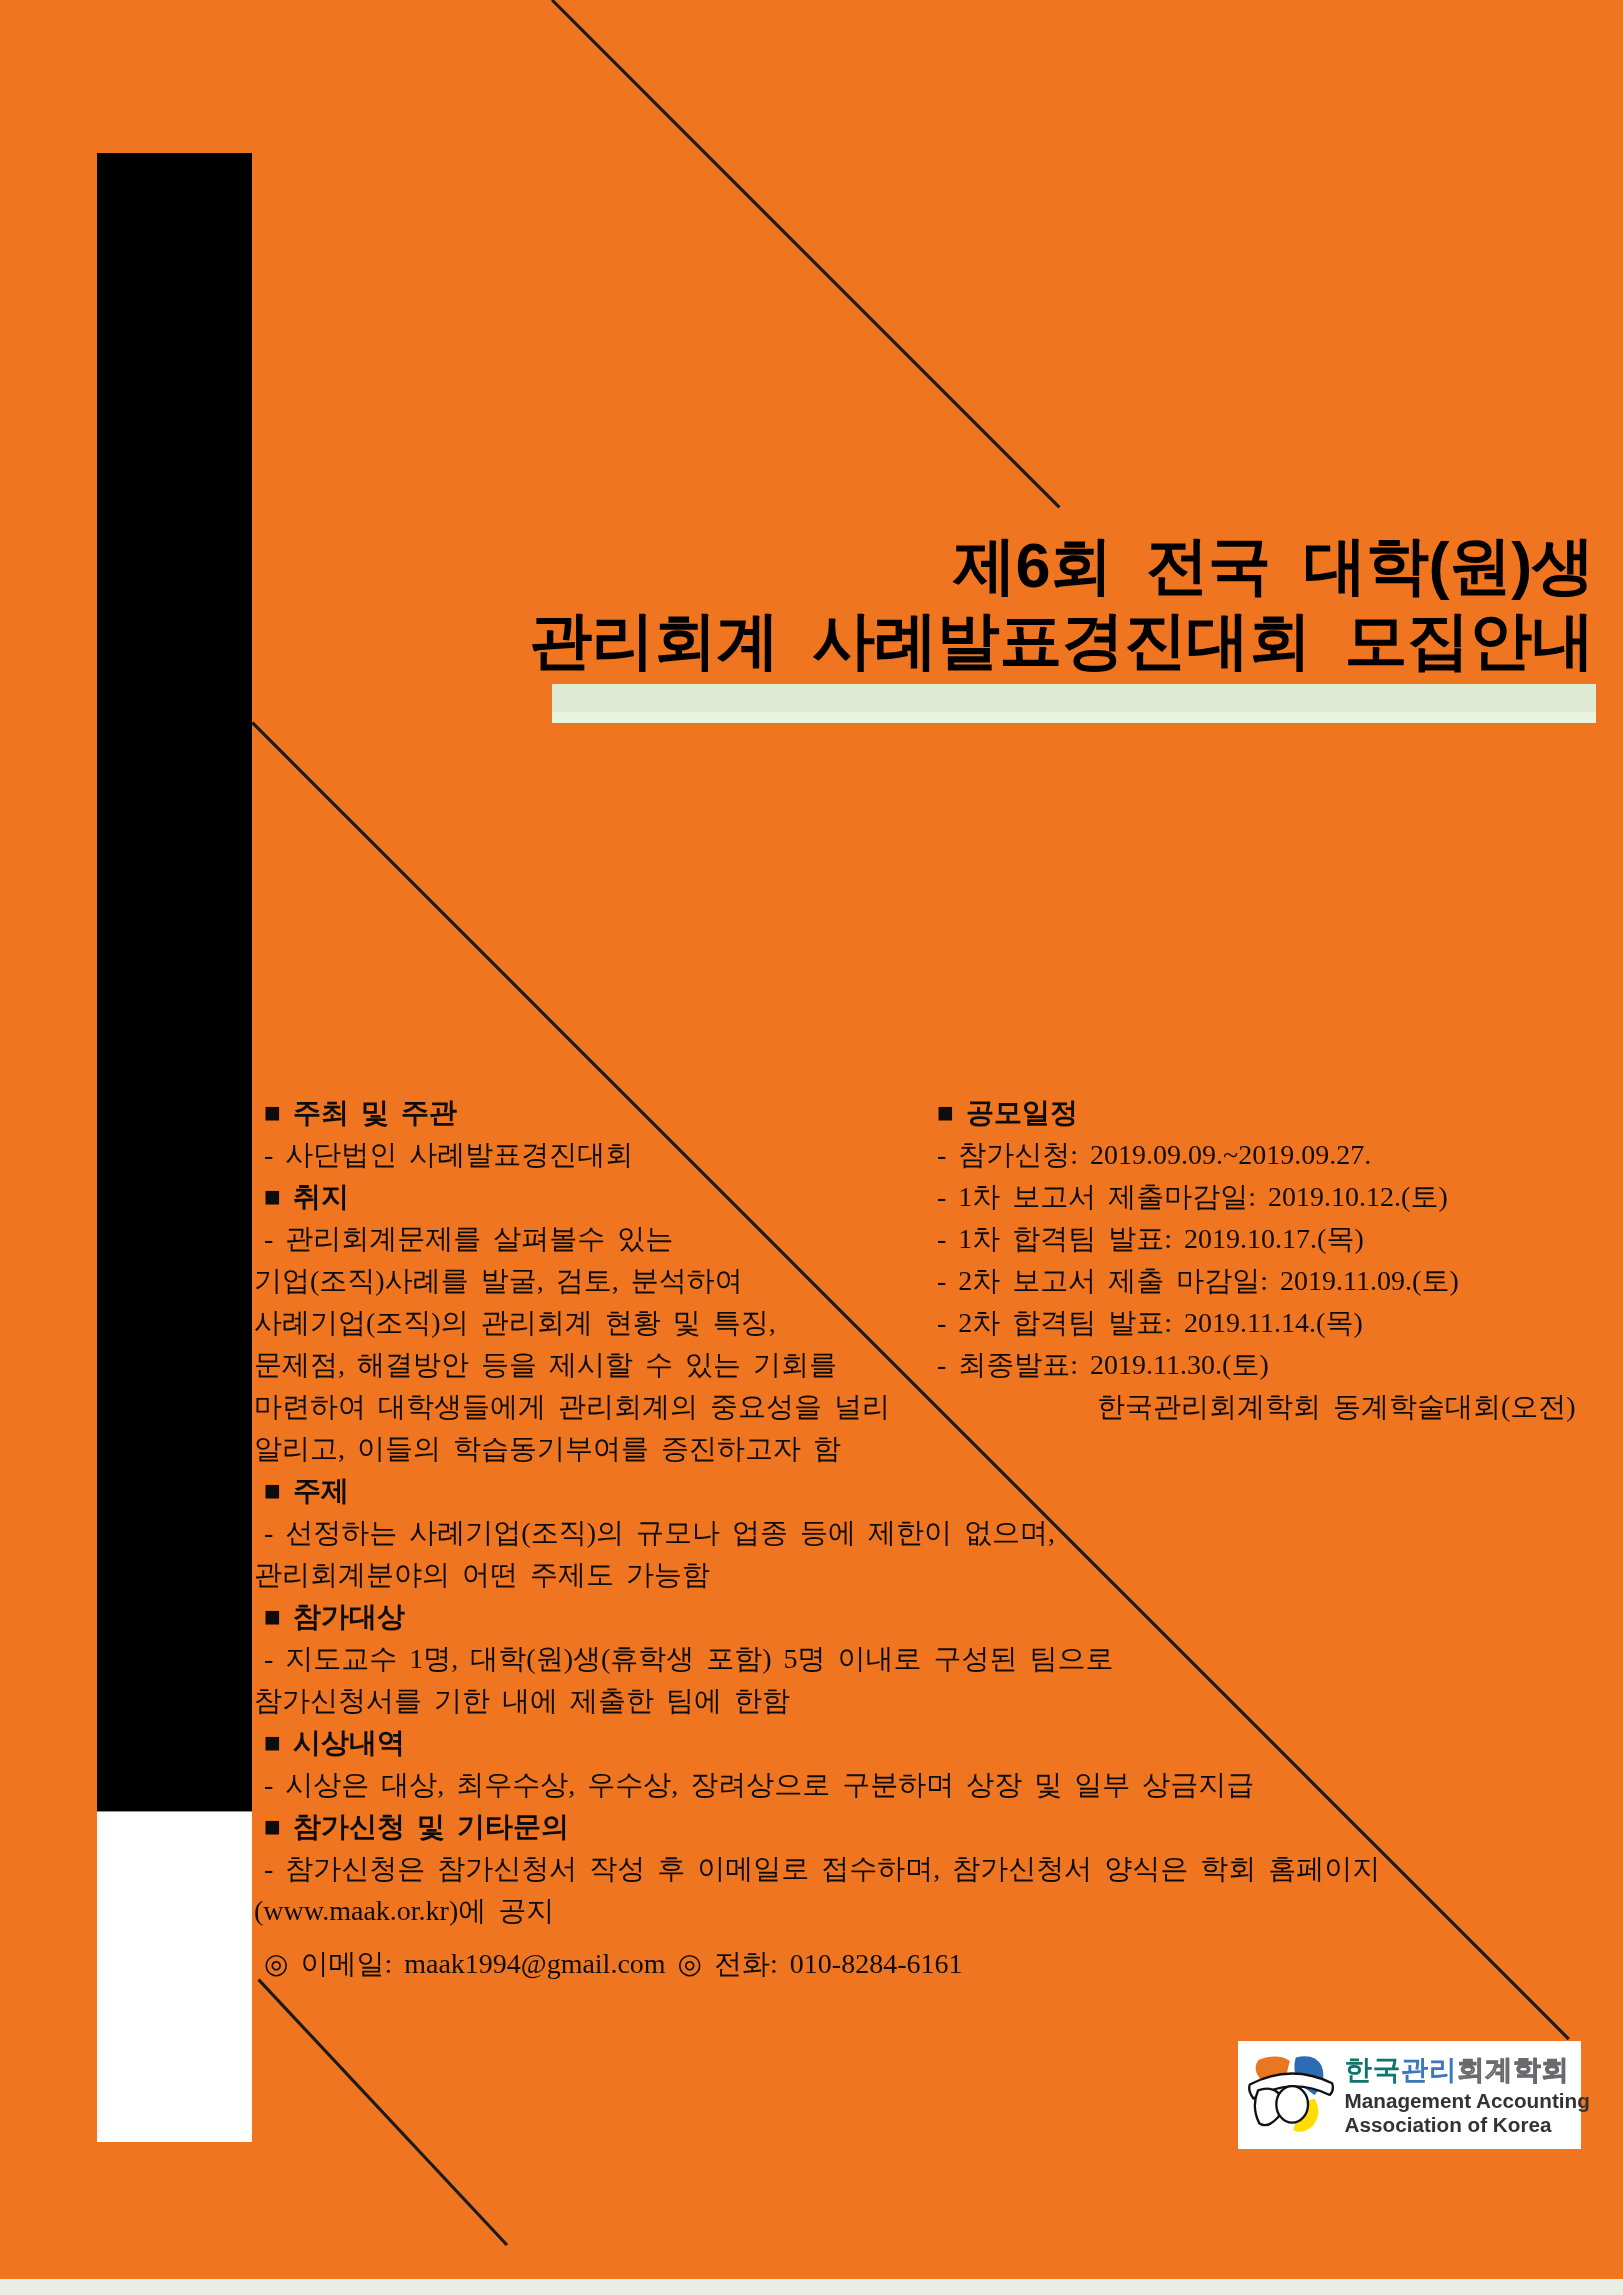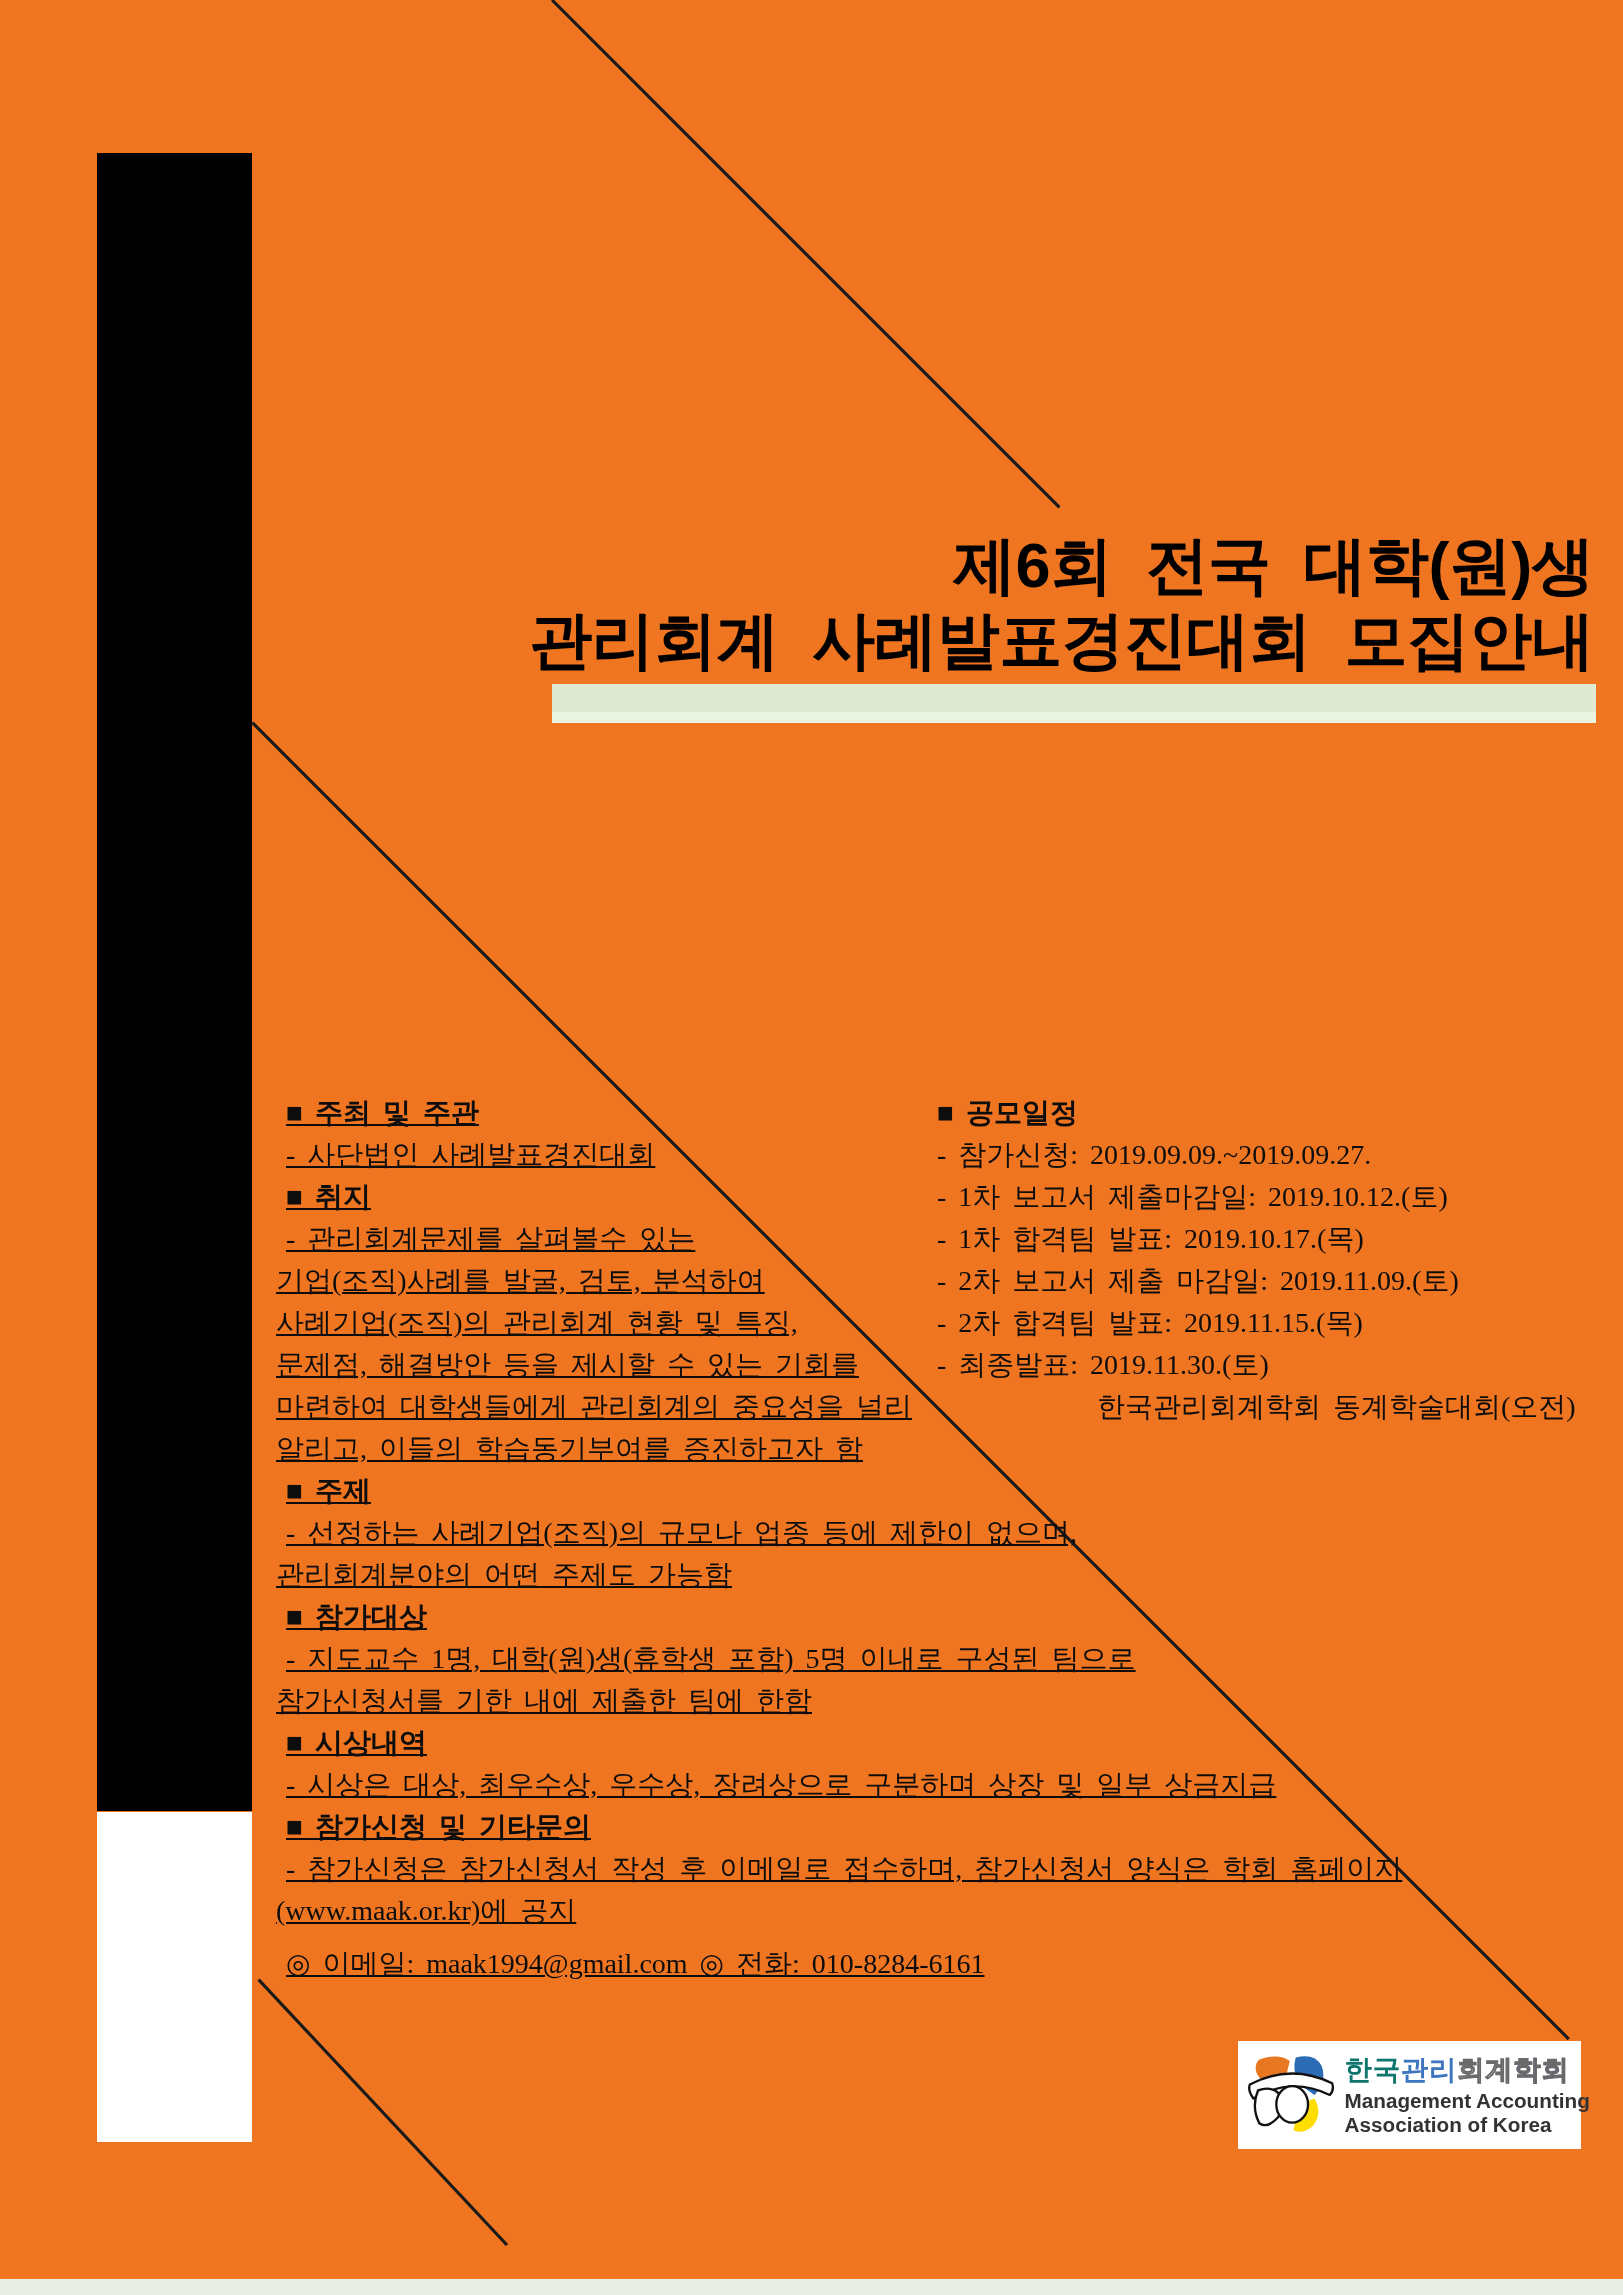--- a/index.html
+++ b/index.html
@@ -15,21 +15,21 @@
     position:absolute;right:30px;top:528px;text-align:right;
     font-family:"Liberation Sans","DejaVu Sans",sans-serif;
     font-weight:700;font-size:63px;line-height:75px;color:#000;
     word-spacing:16.3px;letter-spacing:-0.6px;white-space:nowrap;
   }
   .green-bar{
     position:absolute;left:552px;top:684px;width:1044px;height:39px;
     background:linear-gradient(to bottom,#DEEBD2 0%,#DEEBD2 72%,#EAF3DF 72%,#EAF3DF 100%);
   }
   .col{position:absolute;font-size:28px;line-height:42px;color:#0d0d0d;white-space:nowrap;word-spacing:5px;}
-  .col-left{left:286px;top:1092px;text-decoration:underline;}
+  .col-left{left:264px;top:1092px;}
   .col-right{left:937px;top:1092px;}
   .ln{height:42px;}
   .hd{font-weight:700;}
   .cont{margin-left:-10px;}
   .email{margin-top:11.3px;}
   .indent8{margin-left:160px;}
   .logo{
     position:absolute;left:1238px;top:2041px;width:343px;height:108px;background:#fff;
     display:flex;align-items:center;padding:0 6.3px;box-sizing:border-box;gap:6.3px;
   }
@@ -93,21 +93,21 @@
     <div class="ln cont">(www.maak.or.kr)에 공지</div>
     <div class="ln email">◎ 이메일: maak1994@gmail.com ◎ 전화: 010-8284-6161</div>
   </div>
 
   <div class="col col-right">
     <div class="ln hd">■ 공모일정</div>
     <div class="ln">- 참가신청: 2019.09.09.~2019.09.27.</div>
     <div class="ln">- 1차 보고서 제출마감일: 2019.10.12.(토)</div>
     <div class="ln">- 1차 합격팀 발표: 2019.10.17.(목)</div>
     <div class="ln">- 2차 보고서 제출 마감일: 2019.11.09.(토)</div>
-    <div class="ln">- 2차 합격팀 발표: 2019.11.15.(목)</div>
+    <div class="ln">- 2차 합격팀 발표: 2019.11.14.(목)</div>
     <div class="ln">- 최종발표: 2019.11.30.(토)</div>
     <div class="ln indent8">한국관리회계학회 동계학술대회(오전)</div>
   </div>
 
   <div class="logo">
     <svg class="emblem" width="94" height="94" viewBox="0 0 160 160">
       <path d="M25,20 Q58,8 78,22 L70,54 Q42,62 26,50 Q14,34 25,20 Z" fill="#E87722"></path>
       <path d="M88,16 Q120,8 132,30 Q142,56 120,80 L92,60 Q82,36 88,16 Z" fill="#2C6CB5"></path>
       <path d="M120,86 Q134,110 118,132 Q100,148 84,140 L92,108 Q104,90 120,86 Z" fill="#FFDD00"></path>
       <g fill="#fff" stroke="#111" stroke-width="4" stroke-linejoin="round">

